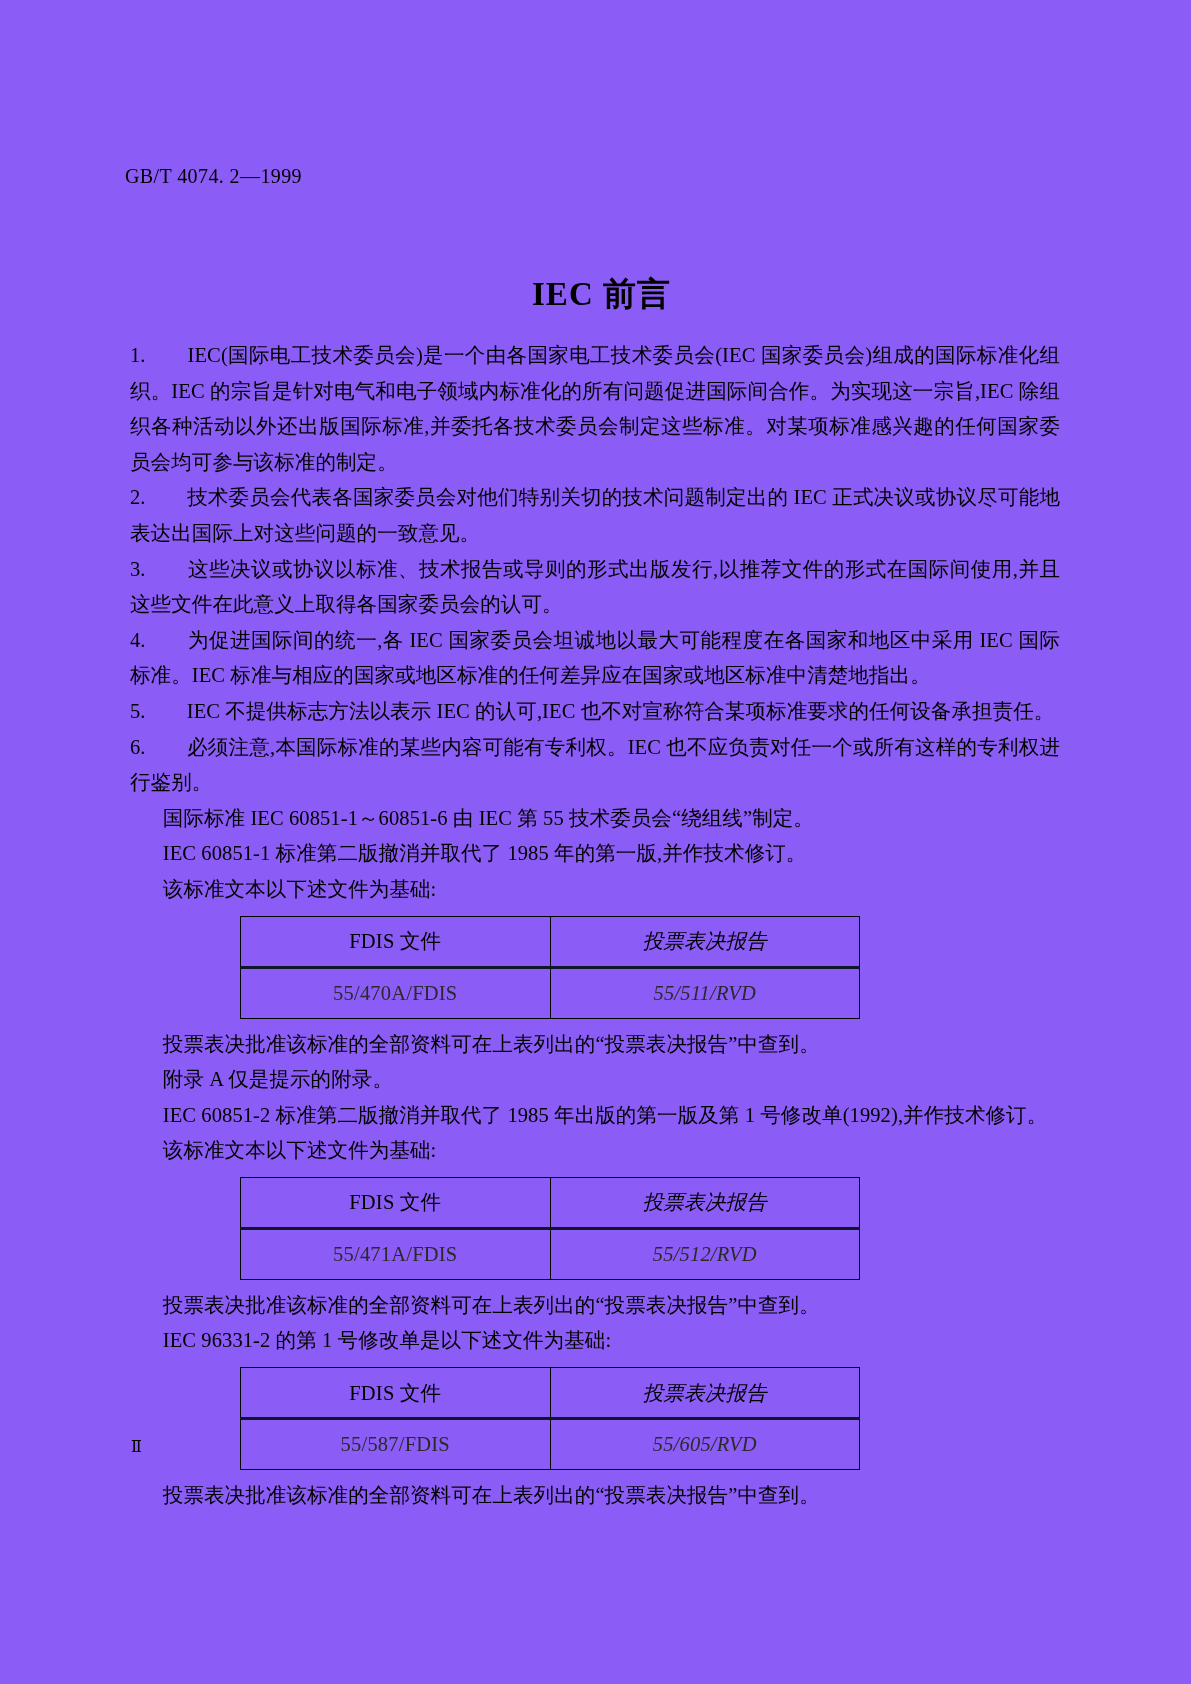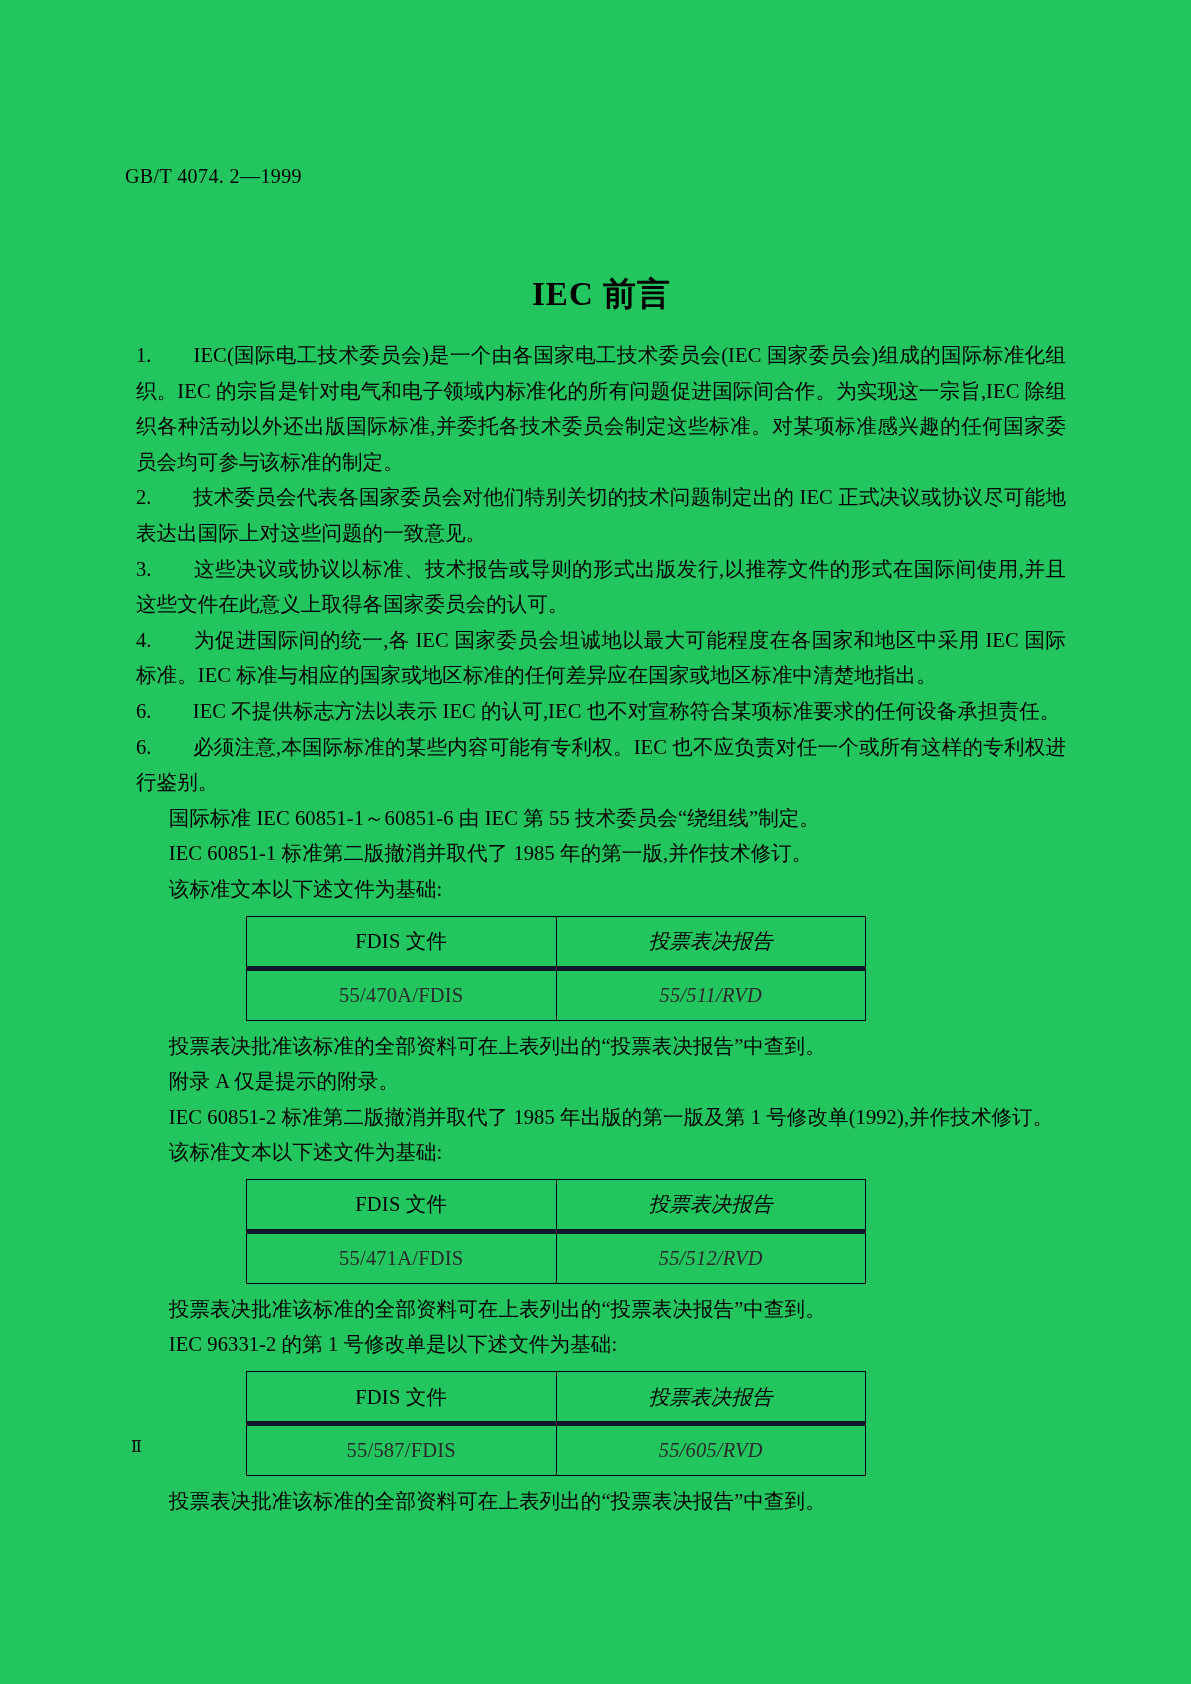--- a/index.html
+++ b/index.html
@@ -5,21 +5,21 @@
   html, body {
     margin: 0;
     padding: 0;
     background: #ffffff;
   }
   .page {
     position: relative;
     width: 1191px;
     height: 1684px;
     margin: 0 auto;
-    background: #22c55e;
+    background: #8b5cf6;
     font-family: "Liberation Serif", "DejaVu Serif", serif;
     color: #000000;
     overflow: hidden;
   }
 
   
   .std-header {
     position: absolute;
     left: 125px;
     top: 165px;
@@ -36,21 +36,21 @@
     top: 272px;
     text-align: center;
     font-size: 33px;
     font-weight: bold;
     letter-spacing: 1px;
   }
 
   
   .body-col {
     position: absolute;
-    left: 136px;
+    left: 130px;
     top: 338px;
     width: 930px;
   }
 
   p.para {
     margin: 0 0 0 0;
     font-size: 20.5px;
     line-height: 35.6px;
     text-align: justify;
     text-justify: inter-ideograph;
@@ -71,21 +71,21 @@
     border: 1px solid #000000;
     height: 47px;
     text-align: center;
     vertical-align: middle;
     font-size: 20.5px;
     letter-spacing: 0.2px;
   }
   .doc-table .col-a { width: 50%; }
   .doc-table .col-b { width: 50%; font-style: italic; }
   .doc-table tr.head td {
-    border-bottom: 5px solid #0f172a;
+    border-bottom: 3px solid #0f172a;
   }
   .doc-table tr.body td {
     color: #2a2a2a;
   }
 
   .tbl-wrap { margin: 0; }
 
   
   .folio {
     position: absolute;
@@ -105,21 +105,21 @@
   </div>
 
   <div class="doc-title">IEC 前言</div>
 
   <div class="body-col">
 
     <p class="para">1.　　IEC(国际电工技术委员会)是一个由各国家电工技术委员会(IEC 国家委员会)组成的国际标准化组织。IEC 的宗旨是针对电气和电子领域内标准化的所有问题促进国际间合作。为实现这一宗旨,IEC 除组织各种活动以外还出版国际标准,并委托各技术委员会制定这些标准。对某项标准感兴趣的任何国家委员会均可参与该标准的制定。</p>
     <p class="para">2.　　技术委员会代表各国家委员会对他们特别关切的技术问题制定出的 IEC 正式决议或协议尽可能地表达出国际上对这些问题的一致意见。</p>
     <p class="para">3.　　这些决议或协议以标准、技术报告或导则的形式出版发行,以推荐文件的形式在国际间使用,并且这些文件在此意义上取得各国家委员会的认可。</p>
     <p class="para">4.　　为促进国际间的统一,各 IEC 国家委员会坦诚地以最大可能程度在各国家和地区中采用 IEC 国际标准。IEC 标准与相应的国家或地区标准的任何差异应在国家或地区标准中清楚地指出。</p>
-    <p class="para">6.　　IEC 不提供标志方法以表示 IEC 的认可,IEC 也不对宣称符合某项标准要求的任何设备承担责任。</p>
+    <p class="para">5.　　IEC 不提供标志方法以表示 IEC 的认可,IEC 也不对宣称符合某项标准要求的任何设备承担责任。</p>
     <p class="para">6.　　必须注意,本国际标准的某些内容可能有专利权。IEC 也不应负责对任一个或所有这样的专利权进行鉴别。</p>
 
     <p class="para indent-small">国际标准 IEC 60851-1～60851-6 由 IEC 第 55 技术委员会“绕组线”制定。</p>
     <p class="para indent-small">IEC 60851-1 标准第二版撤消并取代了 1985 年的第一版,并作技术修订。</p>
     <p class="para indent-small">该标准文本以下述文件为基础:</p>
 
     <div class="tbl-wrap">
       <table class="doc-table">
         <tbody>
             <tr class="head">

